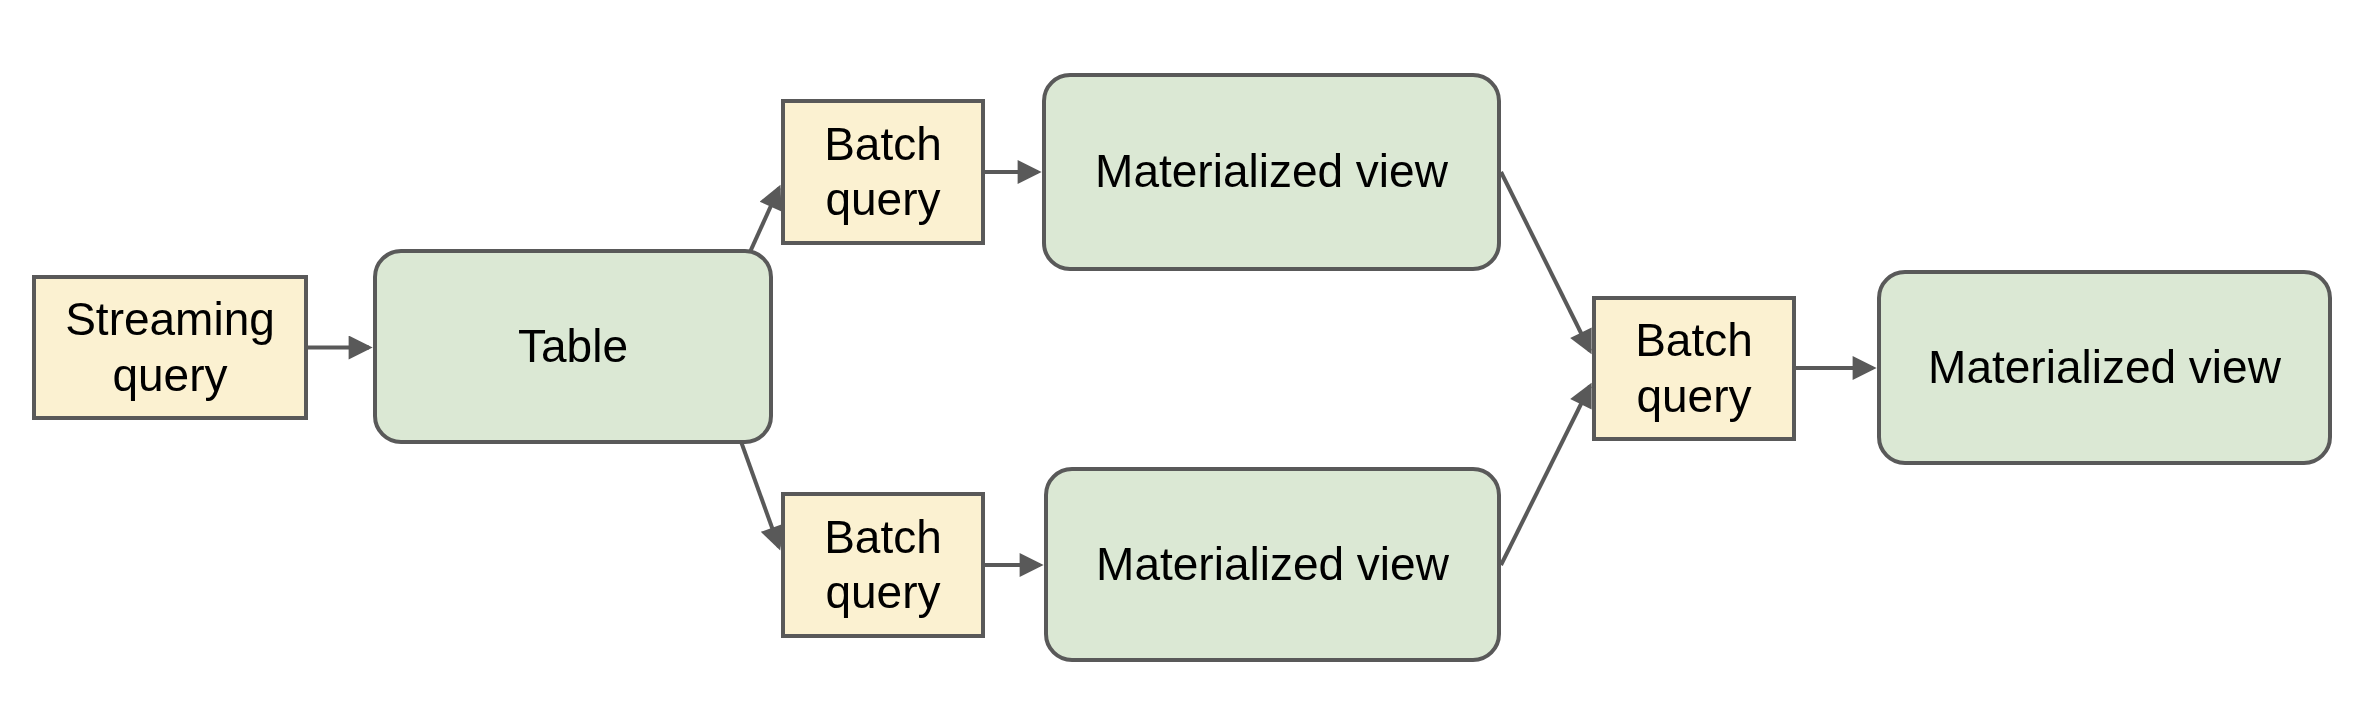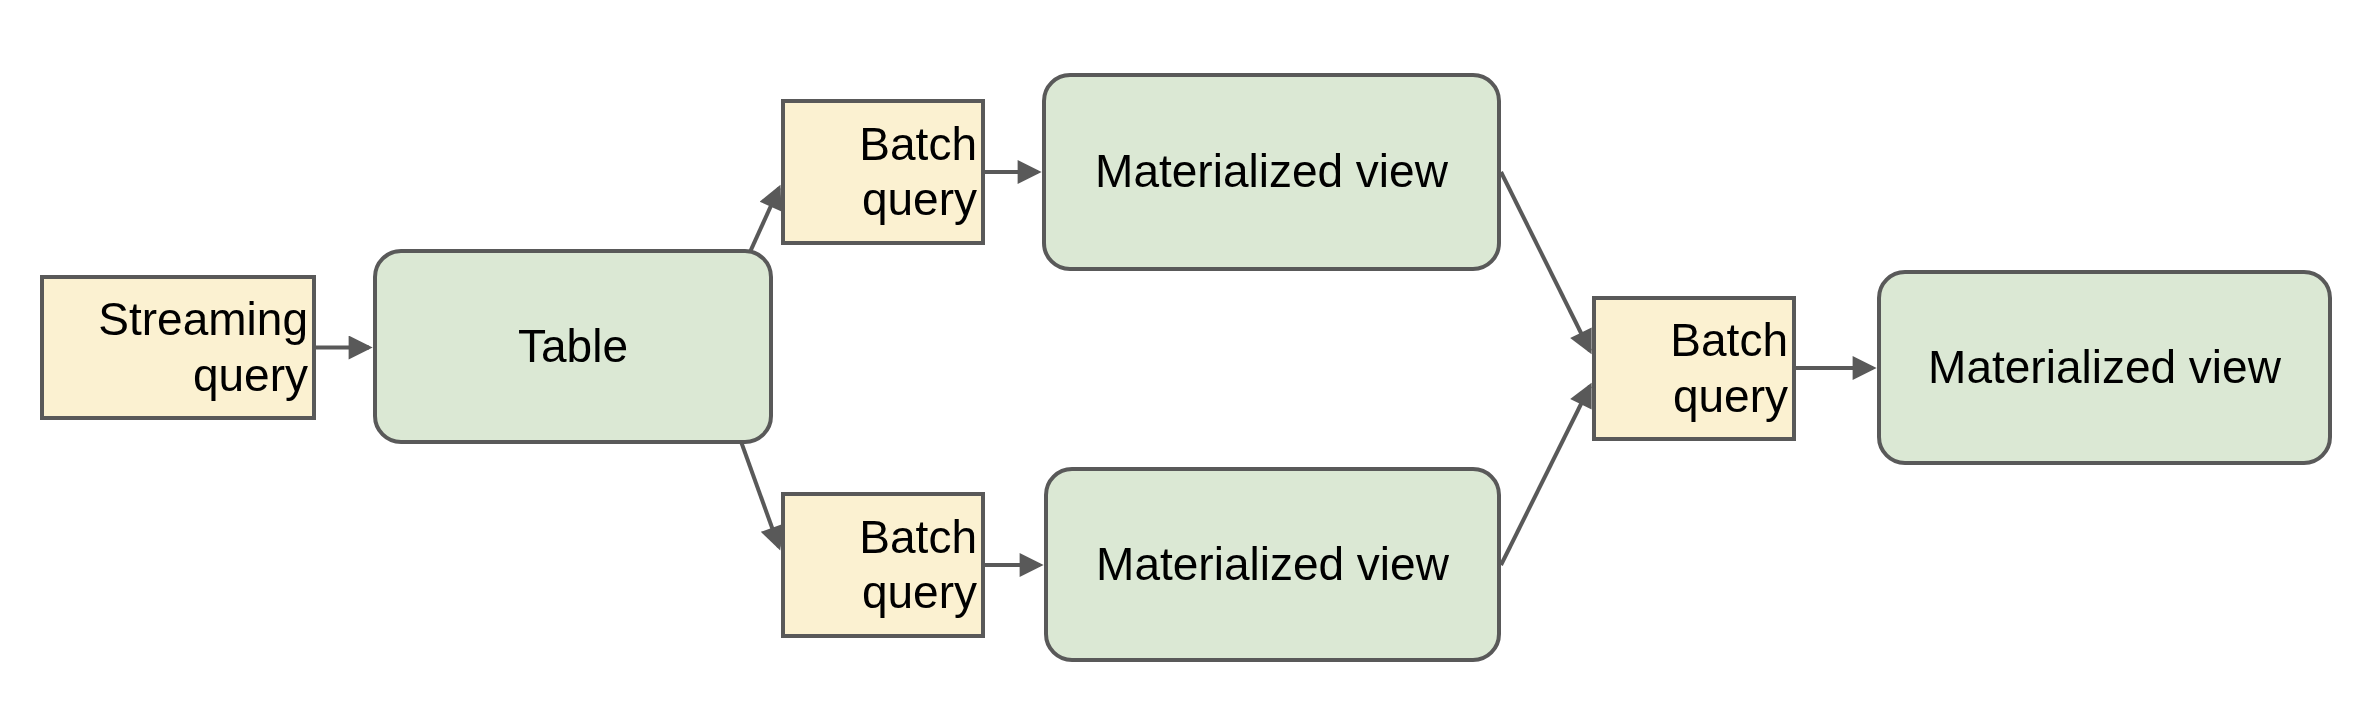--- a/index.html
+++ b/index.html
@@ -32,21 +32,21 @@
     display: flex;
     align-items: center;
     justify-content: center;
     text-align: center;
     font-size: 46px;
     line-height: 1.2;
     color: var(--text, #000000);
     padding: 4px;
     z-index: 1;
   }
-  .node.yellow { background: var(--box-yellow, #fbf1d1); text-align: right; }
+  .node.yellow { background: var(--box-yellow, #fbf1d1); }
   .node.green  { background: var(--box-green, #dbe8d4); border-radius: 28px; }
 </style>
 </head>
 <body>
 
 <div class="canvas">
 
   <svg class="connectors" viewBox="0 0 2370 720" xmlns="http://www.w3.org/2000/svg">
     <defs>
       <marker id="arw" viewBox="0 0 10 10" refX="8.5" refY="5" markerWidth="7" markerHeight="6" orient="auto">
@@ -57,21 +57,21 @@
     <line x1="308" y1="347.5" x2="369" y2="347.5" marker-end="url(#arw)"></line>
     <line x1="707" y1="347" x2="779" y2="188" marker-end="url(#arw)"></line>
     <line x1="707" y1="347" x2="779" y2="547" marker-end="url(#arw)"></line>
     <line x1="985" y1="172" x2="1038" y2="172" marker-end="url(#arw)"></line>
     <line x1="985" y1="565" x2="1040" y2="565" marker-end="url(#arw)"></line>
     <line x1="1501" y1="172" x2="1590" y2="351" marker-end="url(#arw)"></line>
     <line x1="1501" y1="565" x2="1590" y2="386" marker-end="url(#arw)"></line>
     <line x1="1796" y1="368" x2="1873" y2="368" marker-end="url(#arw)"></line>
   </svg>
 
-  <div class="node yellow" style="left:40px; top:275px; width:276px; height:145px">
+  <div class="node yellow" style="left:32px; top:275px; width:276px; height:145px">
     <span>Streaming query</span>
   </div>
 
   <div class="node green" style="left:373px; top:249px; width:400px; height:195px">
     <span>Table</span>
   </div>
 
   <div class="node yellow" style="left:781px; top:99px; width:204px; height:146px">
     <span>Batch query</span>
   </div>

